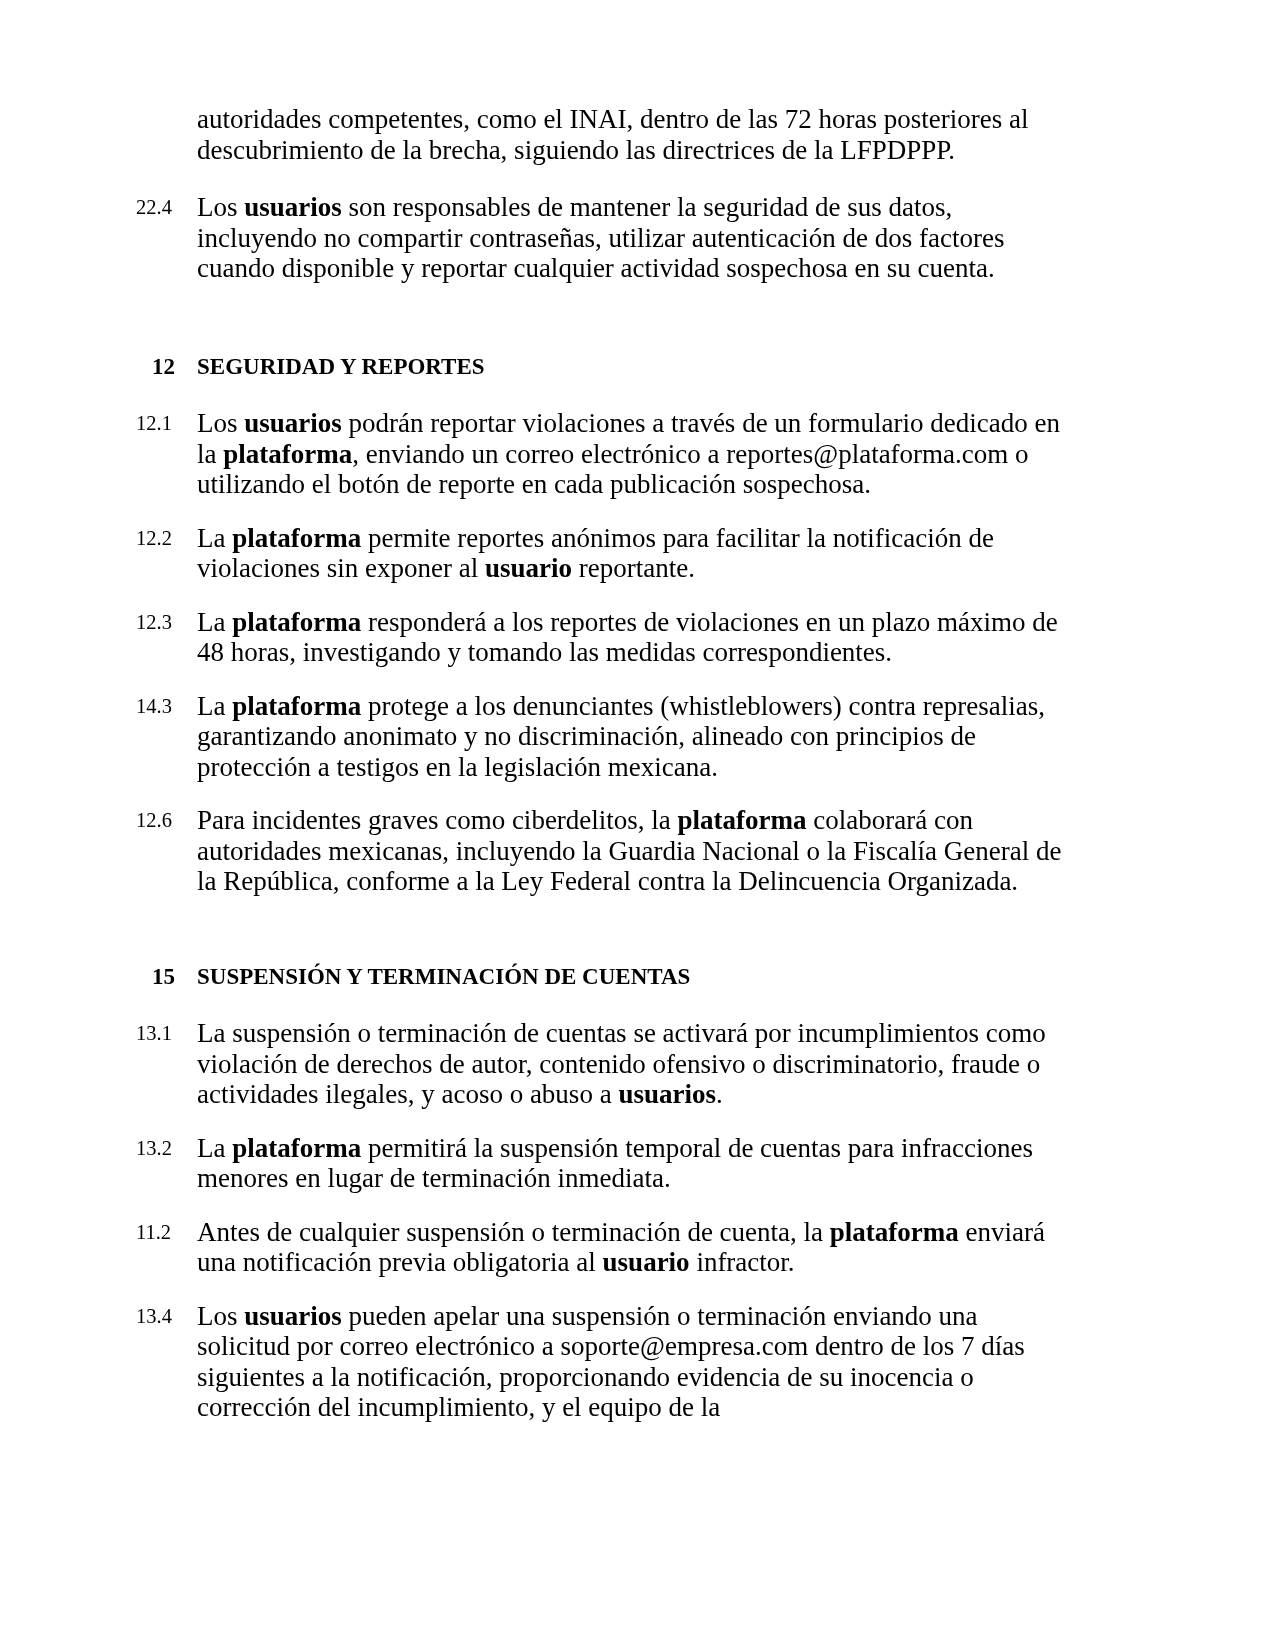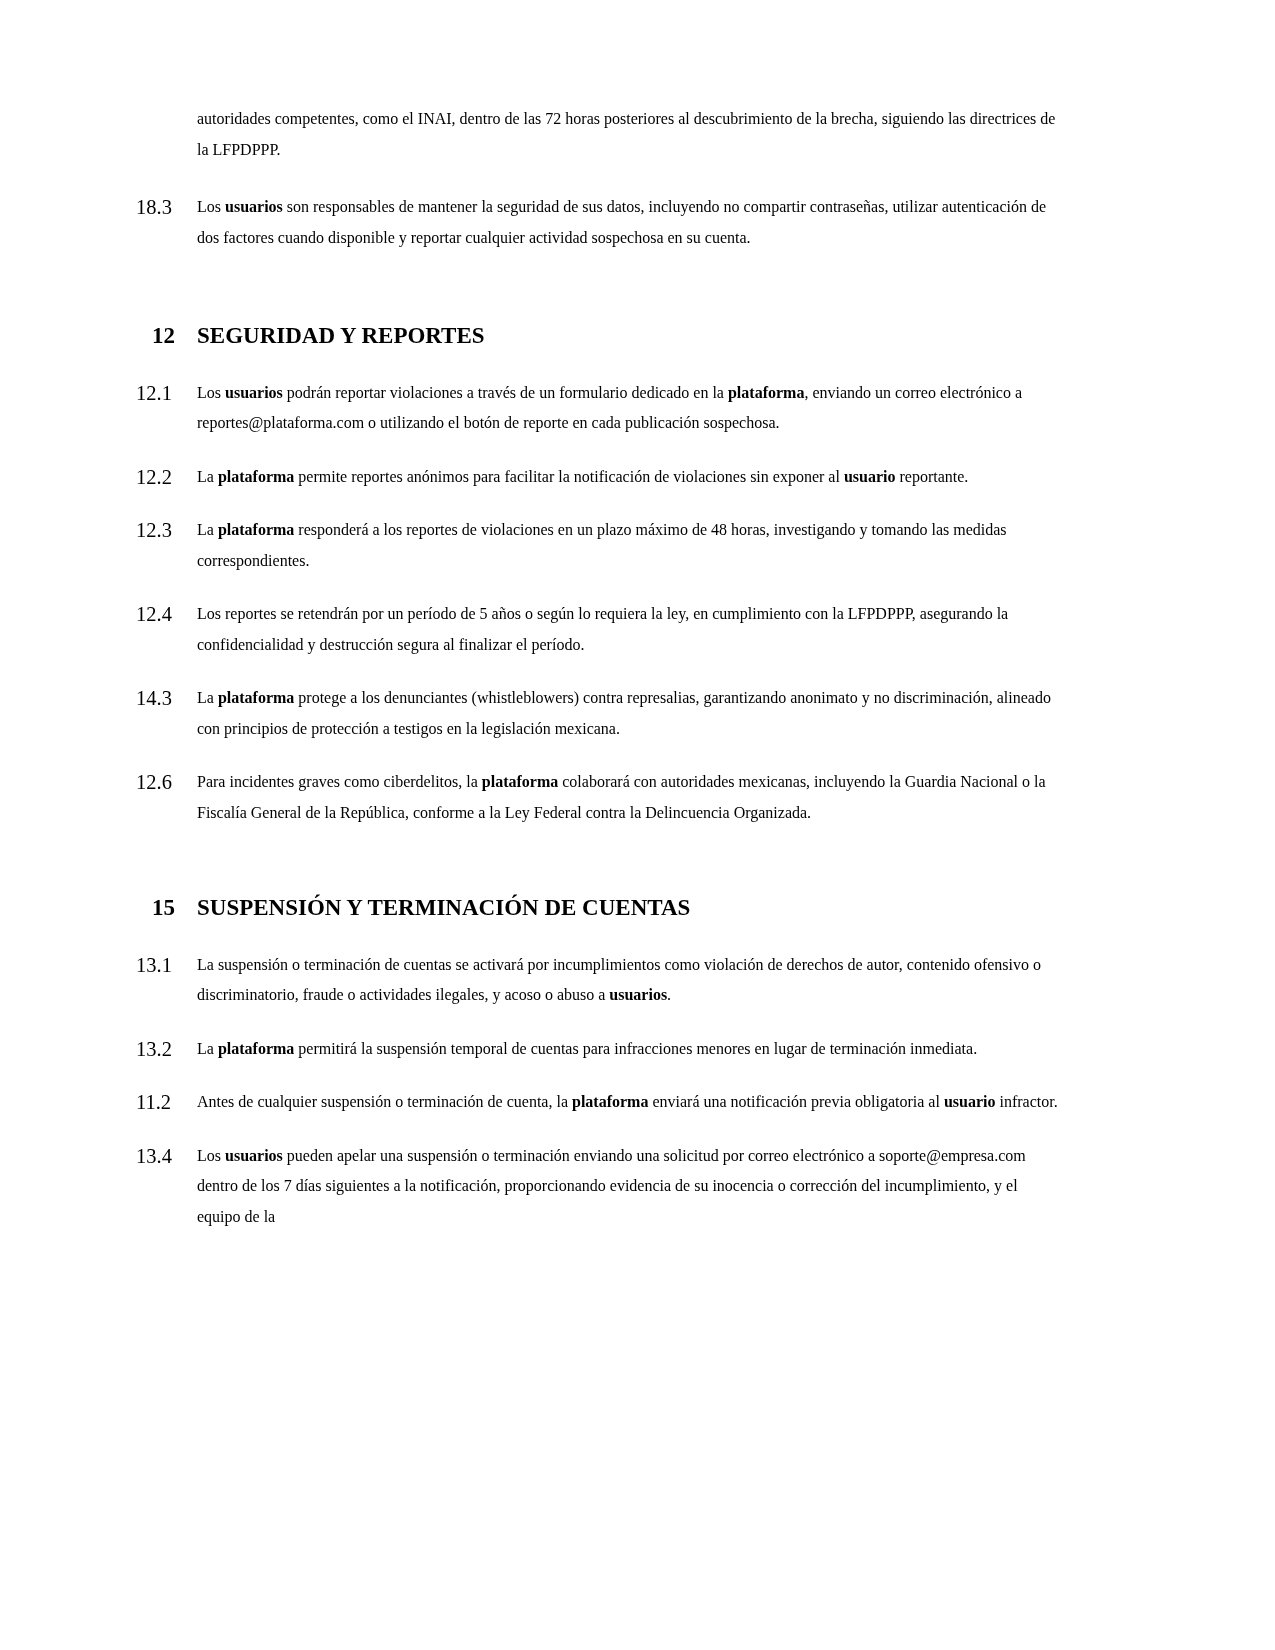--- a/index.html
+++ b/index.html
@@ -31,21 +31,21 @@
   .clause-number {
     flex: 0 0 61px;
     width: 61px;
     font-size: 20.5px;
     line-height: 30.5px;
     text-align: left;
     white-space: nowrap;
   }
   .clause-body {
     flex: 1 1 auto;
-    font-size: 16px;
+    font-size: 27px;
     line-height: 30.5px;
     text-align: left;
     hyphens: none;
   }
   
   .clause.continuation {
     margin-bottom: 27px;
   }
   .clause.continuation .clause-number {
     visibility: hidden;
@@ -76,21 +76,21 @@
 <body style="background: rgb(255, 255, 255); color: rgb(0, 0, 0);">
 
 <div class="page">
 
   <div class="clause continuation">
     <div class="clause-number"></div>
     <div class="clause-body">autoridades competentes, como el INAI, dentro de las 72 horas posteriores al descubrimiento de la brecha, siguiendo las directrices de la LFPDPPP.</div>
   </div>
 
   <div class="clause">
-    <div class="clause-number">18.3</div>
+    <div class="clause-number">22.4</div>
     <div class="clause-body">Los <b>usuarios</b> son responsables de mantener la seguridad de sus datos, incluyendo no compartir contraseñas, utilizar autenticación de dos factores cuando disponible y reportar cualquier actividad sospechosa en su cuenta.</div>
   </div>
 
   <div class="spacer-lg"></div>
 
   <div class="section-heading">
     <div class="section-number">12</div>
     <div class="section-title">SEGURIDAD Y REPORTES</div>
   </div>
 
@@ -102,24 +102,20 @@
   <div class="clause">
     <div class="clause-number">12.2</div>
     <div class="clause-body">La <b>plataforma</b> permite reportes anónimos para facilitar la notificación de violaciones sin exponer al <b>usuario</b> reportante.</div>
   </div>
 
   <div class="clause">
     <div class="clause-number">12.3</div>
     <div class="clause-body">La <b>plataforma</b> responderá a los reportes de violaciones en un plazo máximo de 48 horas, investigando y tomando las medidas correspondientes.</div>
   </div>
 
-  <div class="clause">
-    <div class="clause-number">12.4</div>
-    <div class="clause-body">Los reportes se retendrán por un período de 5 años o según lo requiera la ley, en cumplimiento con la LFPDPPP, asegurando la confidencialidad y destrucción segura al finalizar el período.</div>
-  </div>
 
   <div class="clause">
     <div class="clause-number">14.3</div>
     <div class="clause-body">La <b>plataforma</b> protege a los denunciantes (whistleblowers) contra represalias, garantizando anonimato y no discriminación, alineado con principios de protección a testigos en la legislación mexicana.</div>
   </div>
 
   <div class="clause">
     <div class="clause-number">12.6</div>
     <div class="clause-body">Para incidentes graves como ciberdelitos, la <b>plataforma</b> colaborará con autoridades mexicanas, incluyendo la Guardia Nacional o la Fiscalía General de la República, conforme a la Ley Federal contra la Delincuencia Organizada.</div>
   </div>

